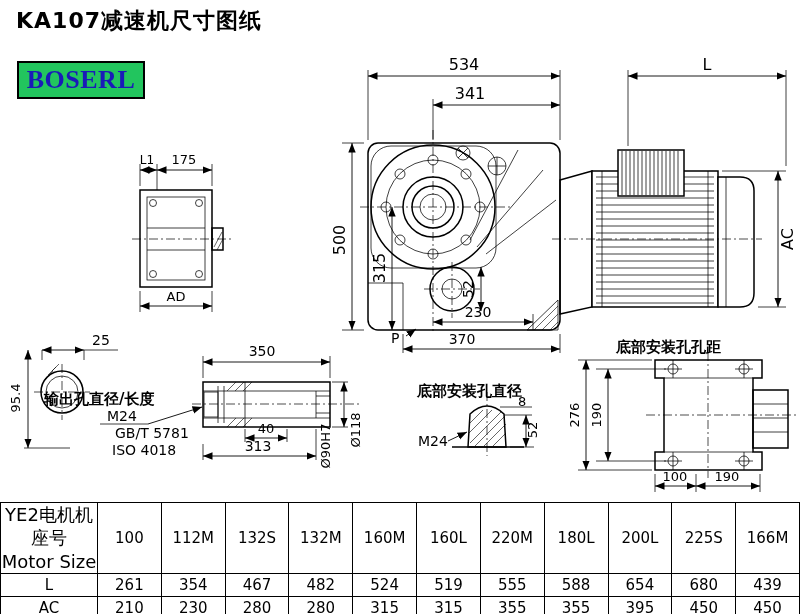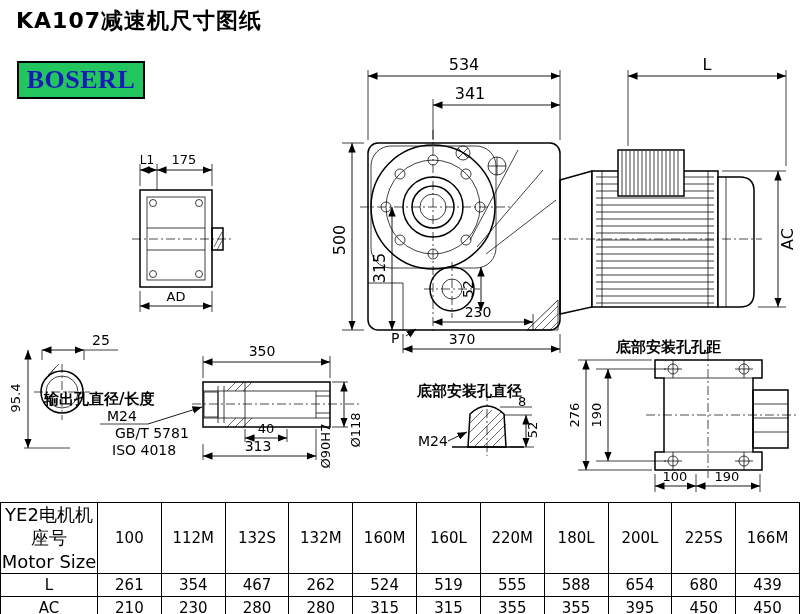--- a/index.html
+++ b/index.html
@@ -297,21 +297,21 @@
       <th>180L</th>
       <th>200L</th>
       <th>225S</th>
       <th>166M</th>
     </tr>
     <tr class="row">
       <td>L</td>
       <td>261</td>
       <td>354</td>
       <td>467</td>
-      <td>262</td>
+      <td>482</td>
       <td>524</td>
       <td>519</td>
       <td>555</td>
       <td>588</td>
       <td>654</td>
       <td>680</td>
       <td>439</td>
     </tr>
     <tr class="row">
       <td>AC</td>

